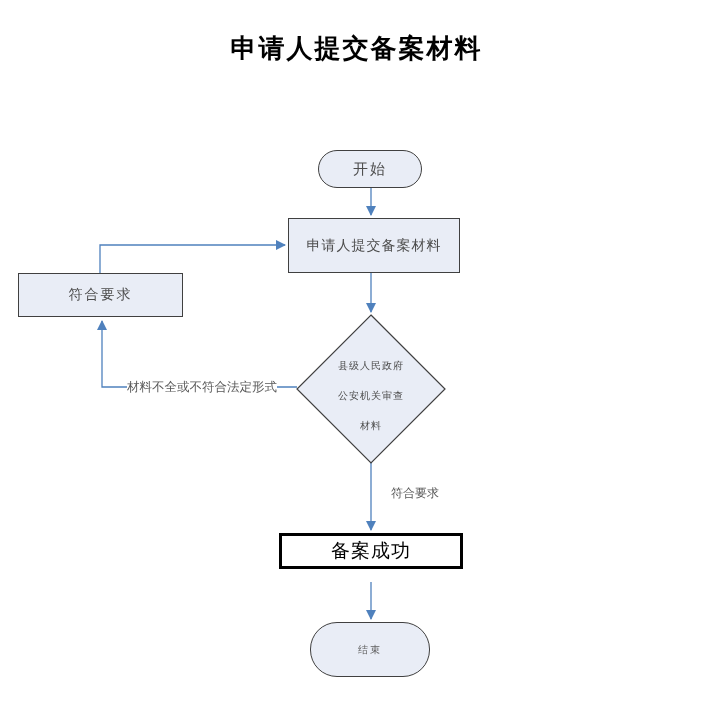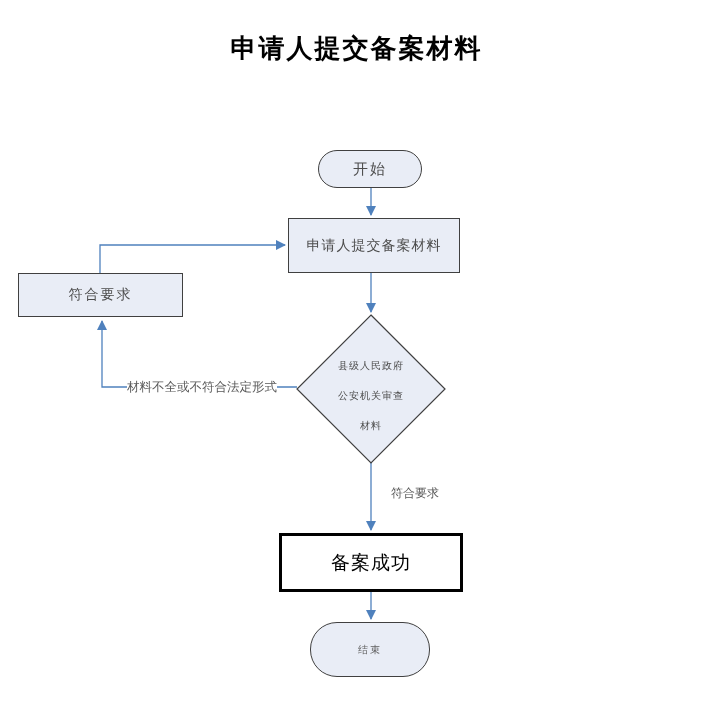--- a/index.html
+++ b/index.html
@@ -39,21 +39,21 @@
   .terminator-start{left:318px;top:150px;width:104px;height:38px;border-radius:19px;font-size:15px;letter-spacing:2px;}
   .process-submit{left:288px;top:218px;width:172px;height:55px;font-size:14px;letter-spacing:1px;}
   .process-notify{left:18px;top:273px;width:165px;height:44px;font-size:14px;letter-spacing:2px;}
   .decision-text{
     position:absolute;left:296px;top:351px;width:150px;
     font-family:"Liberation Serif",serif;font-size:10px;color:var(--node-text);
     text-align:center;letter-spacing:1px;
   }
   .decision-text div{line-height:30px;height:30px;}
   .process-success{
-    left:279px;top:533px;width:184px;height:59px;
+    left:279px;top:533px;width:184px;height:36px;
     background:#ffffff;border:3px solid var(--emphasis-border);
     font-family:"Liberation Sans",sans-serif;font-size:19px;color:#000;
     letter-spacing:1px;
   }
   .terminator-end{left:310px;top:622px;width:120px;height:55px;border-radius:27px;font-size:10px;color:#5f5f5f;letter-spacing:2px;}
   .edge-label{
     position:absolute;
     font-family:"Liberation Serif",serif;
     color:var(--label-text);
     background:#ffffff;

